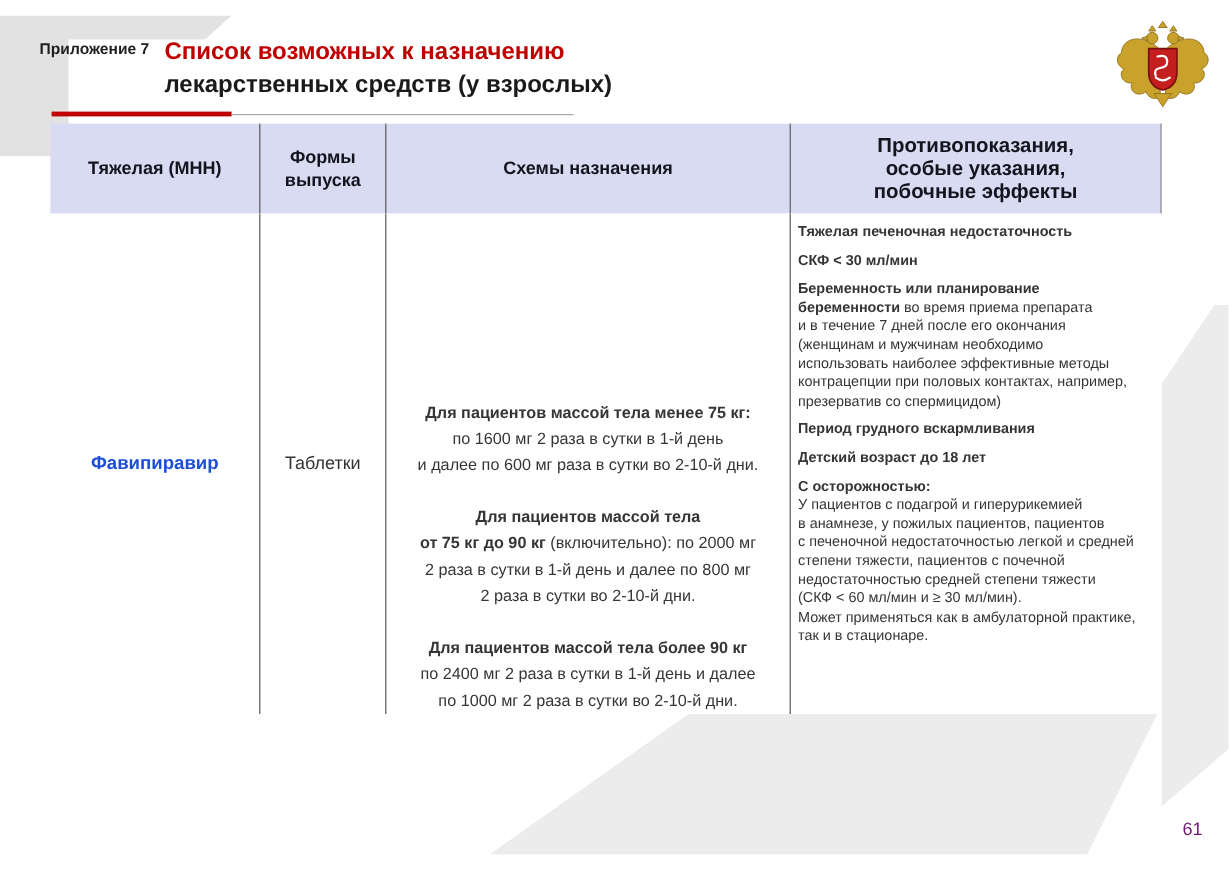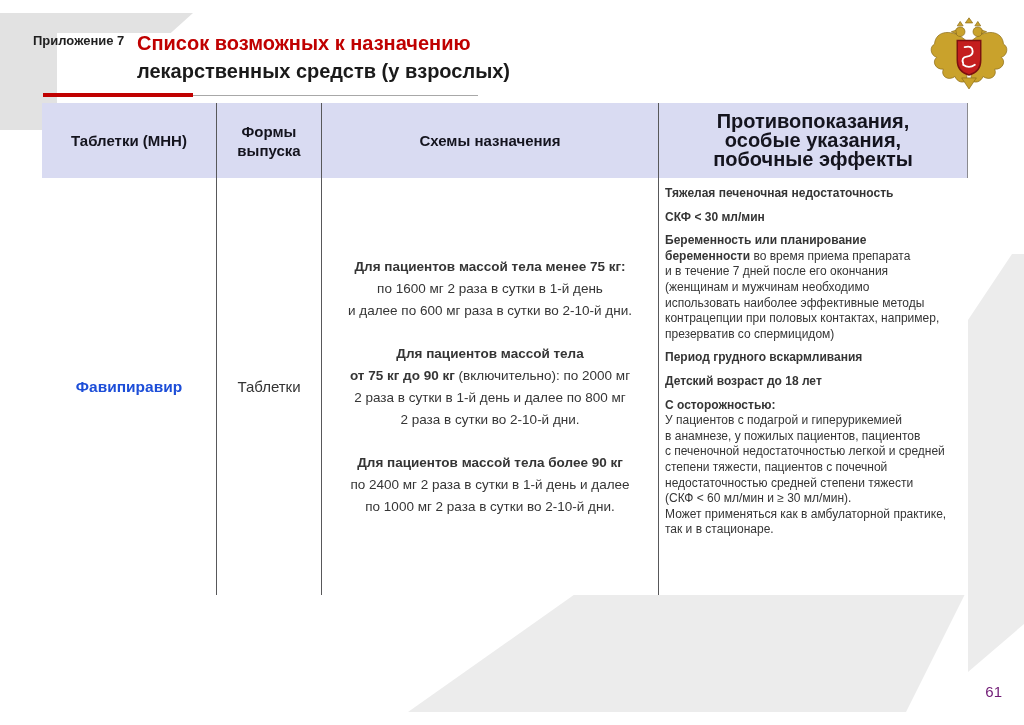--- a/index.html
+++ b/index.html
@@ -28,29 +28,29 @@
 
   
   .emblem{position:absolute;left:925px;top:14px;width:88px;height:78px;}
 
   
   .tbl{position:absolute;left:42px;top:103px;width:926px;display:grid;
        grid-template-columns:174px 105px 337px 310px;}
   .th{background:var(--header-bg,#d9dbf2);height:75px;display:flex;align-items:center;
       justify-content:center;text-align:center;font-weight:bold;font-size:15px;
       color:#14141e;line-height:19px;}
-  .th.c4{font-size:20px;white-space:pre-line;}
+  .th.c4{font-size:17px;white-space:pre-line;}
   .bl{border-left:1px solid #58585a;}
   .br{border-right:1px solid #8a8a8f;}
   .td{background:#ffffff;min-height:417px;box-sizing:border-box;}
   .td.c1{display:flex;align-items:center;justify-content:center;
          font-weight:bold;font-size:15.5px;color:#1d4ed8;}
   .td.c2{display:flex;align-items:center;justify-content:center;
          font-size:15px;color:#333;}
-  .td.c3{display:flex;flex-direction:column;justify-content:center;gap:21px;
+  .td.c3{display:flex;flex-direction:column;justify-content:flex-end;gap:21px;
          text-align:center;font-size:13.5px;line-height:22px;color:#353535;padding:0 2px;}
   .td.c4{font-size:12px;line-height:15.6px;color:#353535;padding:8px 8px 0 6px;}
   .tblock{white-space:pre-line;}
   .td.c4 .tblock{margin-bottom:8px;}
   .b{font-weight:bold;}
 
   .page-number{position:absolute;right:22px;top:683px;font-size:15px;color:#701a75;}
 </style>
 </head>
 <body>
@@ -82,21 +82,21 @@
       <path d="M44 13 L48 7 L52 13 Z"></path>
       <path d="M68 13 L72 7 L76 13 Z"></path>
       <path d="M55 9 L60 2 L65 9 Z"></path>
     </g>
     <path d="M44 33 h32 v27 q0 16 -16 20 q-16 -4 -16 -20 Z" fill="#C41E1E" stroke="#7C1010" stroke-width="2"></path>
     <path d="M52 66 q8 6 16 0" stroke="#ffffff" fill="none" stroke-width="2.5" stroke-linecap="round"></path>
     <path d="M54 42 q11 -3 11 6 q0 6 -8 7 q-8 1 -5 9" stroke="#ffffff" fill="none" stroke-width="2.5" stroke-linecap="round"></path>
   </svg>
 
   <div class="tbl">
-    <div class="th c1" style="white-space:pre-line">Таблетки (МНН)</div>
+    <div class="th c1" style="white-space:pre-line">Тяжелая (МНН)</div>
     <div class="th c2 bl" style="white-space:pre-line">Формы
 выпуска</div>
     <div class="th c3 bl">Схемы назначения</div>
     <div class="th c4 bl br">Противопоказания,
 особые указания,
 побочные эффекты</div>
 
     <div class="td c1">Фавипиравир</div>
     <div class="td c2 bl">Таблетки</div>
     <div class="td c3 bl">

